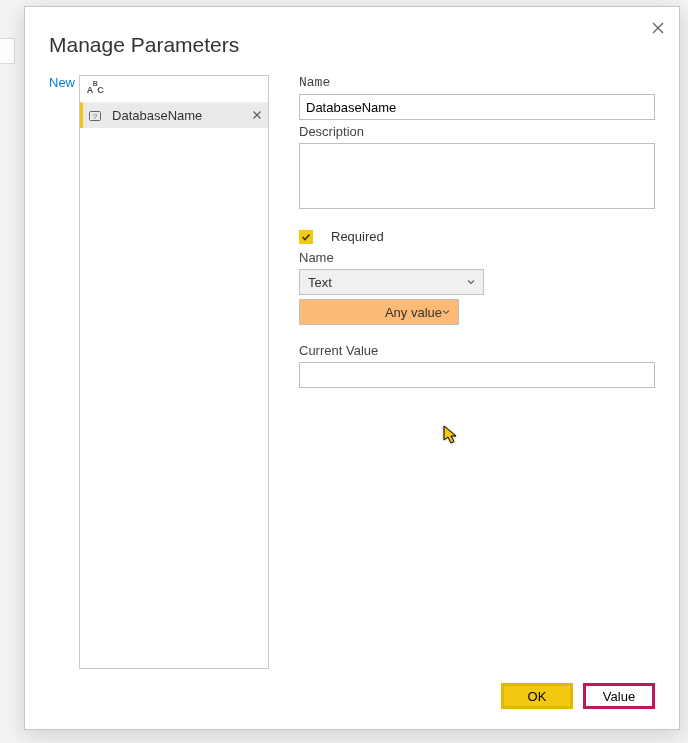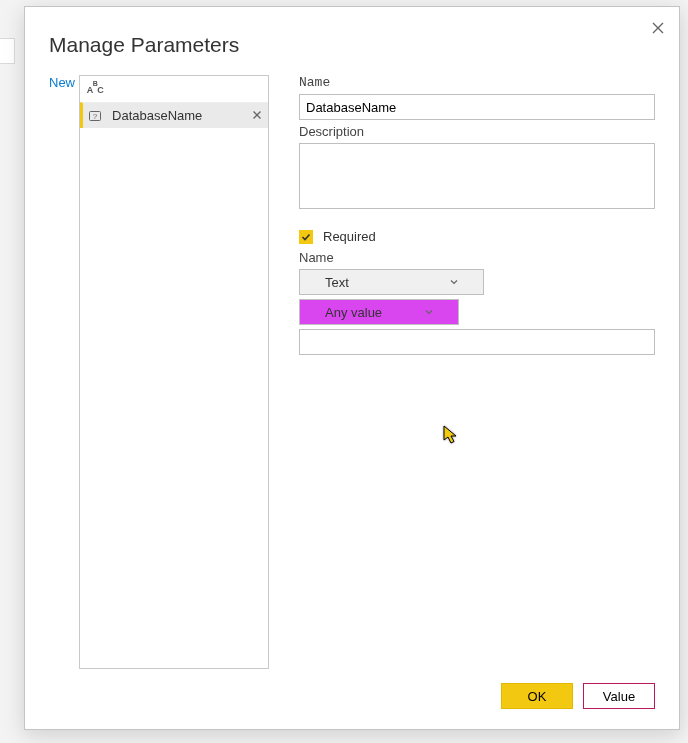--- a/index.html
+++ b/index.html
@@ -30,33 +30,33 @@
     .param-item.selected { background: #eaeaea; border-left: 3px solid #f2c811; padding-left: 3px; }
     .param-item.selected .del { display: inline-block; }
     .abc-icon { font-size: 9px; font-weight: 600; color: #555; letter-spacing: -0.5px; position: relative; }
     .abc-icon sup { font-size: 7px; position: relative; top: -3px; }
     .q-icon svg { width: 14px; height: 14px; }
     .right { flex: 1 1 auto; display: flex; flex-direction: column; gap: 4px; }
     .field-label { font-size: 13px; color: #444; margin-top: 0; }
     .field-label.first { margin-top: 0; font-family: Liberation Mono, monospace; }
     .text-input { width: 100%; height: 26px; border: 1px solid #bfbfbf; padding: 2px 6px; font-size: 13px; font-family: inherit; }
     .textarea { width: 100%; height: 66px; border: 1px solid #bfbfbf; padding: 4px 6px; font-size: 13px; font-family: inherit; resize: none; }
-    .checkbox-row { display: flex; align-items: center; gap: 10px; margin: 16px 0 2px 0; }
+    .checkbox-row { display: flex; align-items: center; gap: 18px; margin: 16px 0 2px 0; }
     .checkbox { width: 14px; height: 14px; background: #f2c811; display: flex; align-items: center; justify-content: center; cursor: pointer; }
     .checkbox svg { width: 10px; height: 10px; }
     .checkbox-label { font-size: 13px; color: #333; }
-    .select { border: 1px solid #bfbfbf; background: #f0f0f0; height: 26px; display: flex; align-items: center; padding: 0 25px; font-size: 13px; color: #333; cursor: pointer; justify-content: space-between; }
+    .select { border: 1px solid #bfbfbf; background: #f0f0f0; height: 26px; display: flex; align-items: center; padding: 0 8px; font-size: 13px; color: #333; cursor: pointer; justify-content: space-between; }
     .select.small { width: 185px; }
-    .select.small2 { width: 160px; background: #d946ef; }
+    .select.small2 { width: 160px; background: #fdba74; justify-content: flex-end; }
     .caret { color: #666; }
     .caret svg { width: 8px; height: 8px; display: block; }
     .cursor { position: absolute; left: 418px; top: 418px; pointer-events: none; }
     .cursor svg { width: 16px; height: 20px; filter: drop-shadow(0 0 1px rgba(0,0,0,.4)); }
     .footer { display: flex; justify-content: flex-end; gap: 10px; padding-top: 14px; }
-    .btn { min-width: 72px; height: 26px; border: 1px solid #be185d; background: #fff; font-size: 13px; cursor: pointer; padding: 0 14px; font-family: inherit; }
+    .btn { min-width: 72px; height: 26px; border: 3px solid #be185d; background: #fff; font-size: 13px; cursor: pointer; padding: 0 14px; font-family: inherit; }
     .btn.primary { background: #f2c811; border-color: #e0b800; }
   </style>
 </head>
 <body>
 
 <div class="backdrop-bar"></div>
 
 <div class="dialog">
   <div class="close-x">
     <svg viewBox="0 0 14 14">
@@ -118,20 +118,21 @@
 
       <div class="select small2">
         <span>Any value</span>
         <span class="caret">
             <svg viewBox="0 0 8 8">
               <path d="M1 2.5 L4 5.5 L7 2.5" stroke="#666" stroke-width="1.2" fill="none"></path>
             </svg>
           </span>
       </div>
 
+      <div class="field-label" style="margin-top:14px">Current Value</div>
       <input class="text-input" value="" style="">
     </div>
   </div>
 
   <div class="footer">
     <button class="btn primary">OK</button>
     <button class="btn">Value</button>
   </div>
 
   <div class="cursor">

